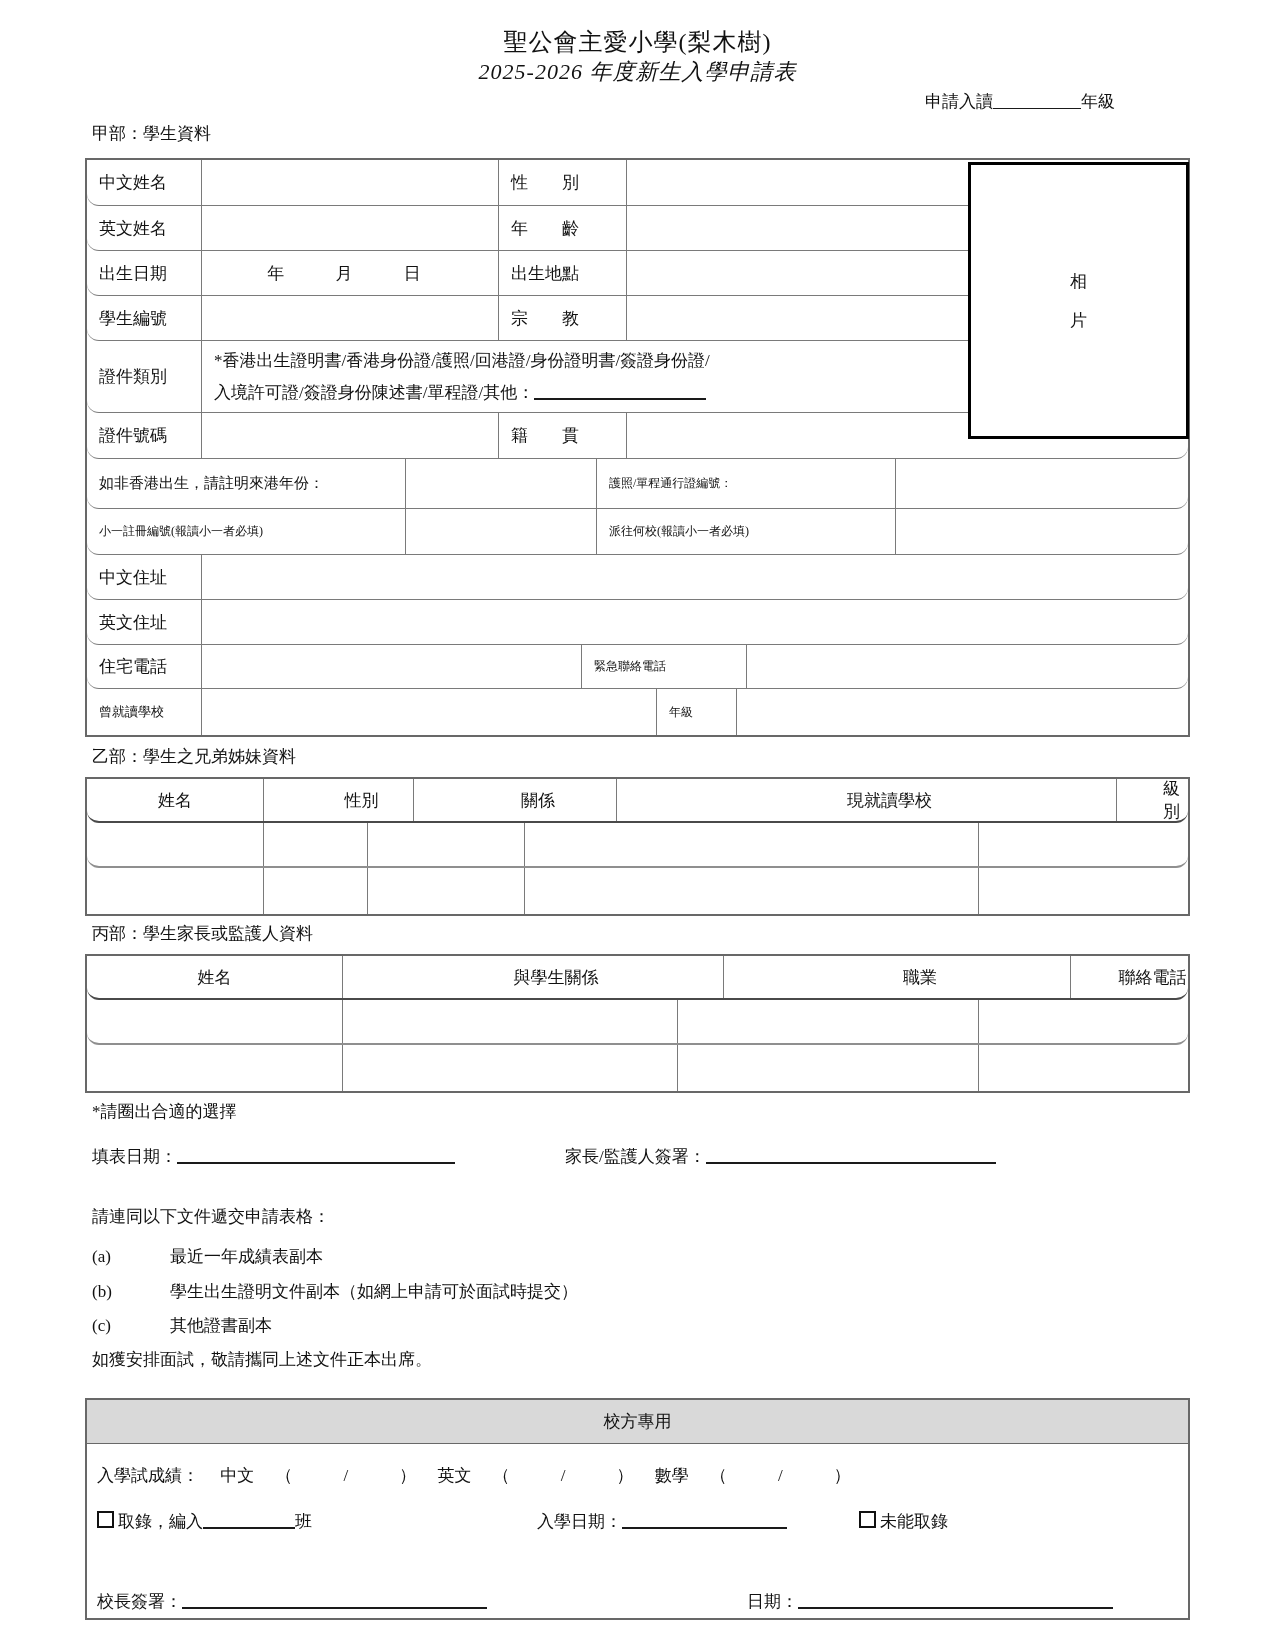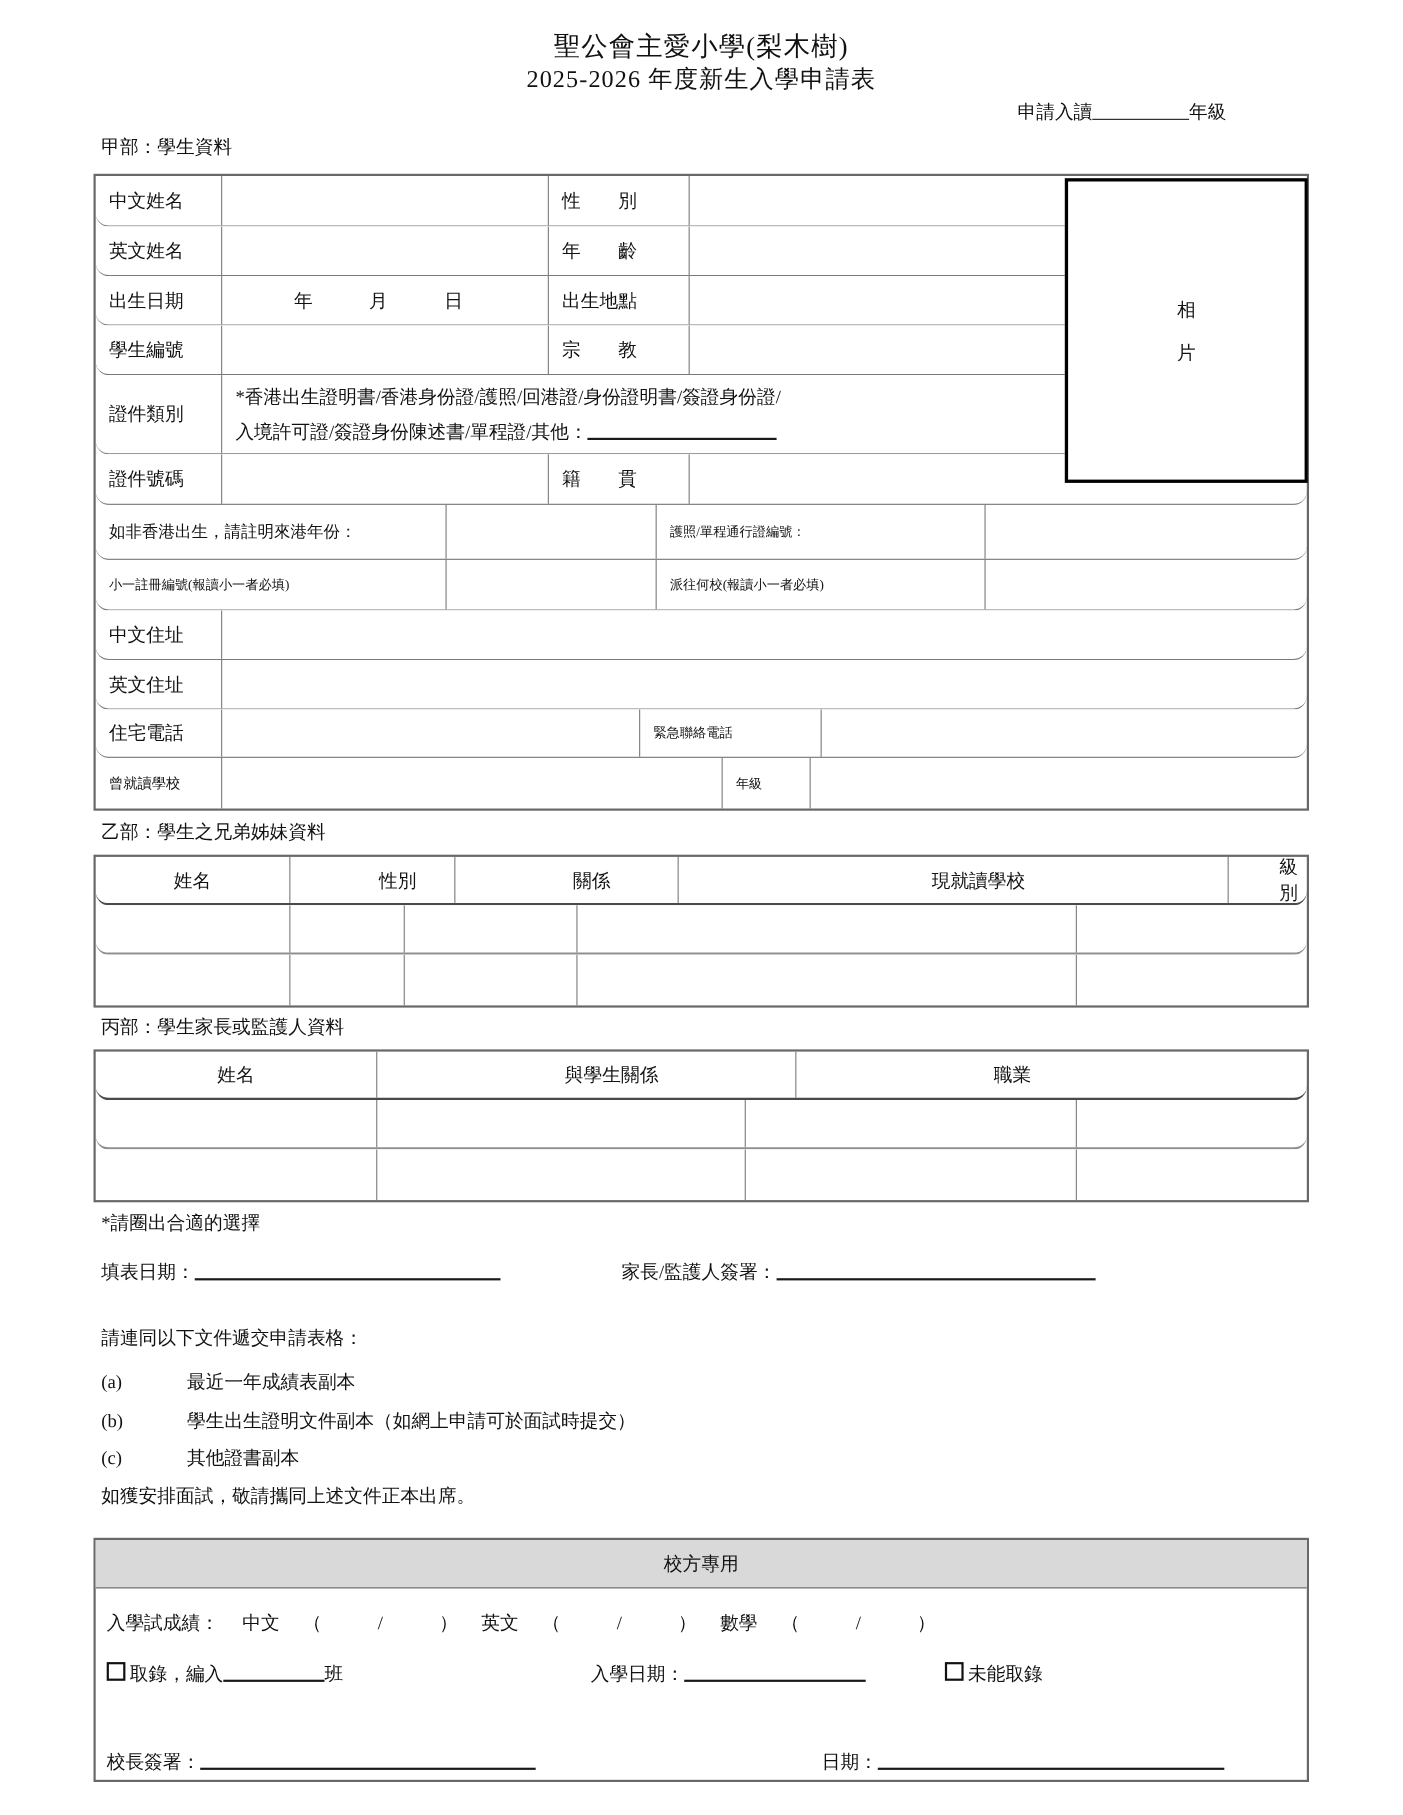--- a/index.html
+++ b/index.html
@@ -46,21 +46,21 @@
   .cb { display:inline-block; width:13px; height:13px; border:2px solid #111; margin-right:4px; vertical-align:-1px; background:#fff; }
   .line { position:absolute; white-space:nowrap; font-size:17px; }
   .docitem-key { display:inline-block; width:78px; font-size:17px; }
 </style>
 </head>
 <body>
 
 <div class="page">
 
   <div class="abs ctr title" style="top:26px;">聖公會主愛小學(梨木樹)</div>
-  <div class="abs ctr subtitle" style="top:57px;">2025-2026 年度新生入學申請表</div>
+  <div class="abs ctr subtitle" style="top:57px;font-style:italic;">2025-2026 年度新生入學申請表</div>
 
   <div class="abs line" style="top:90px; left:925px;">
     <span>申請入讀</span><span class="bl-thin" style="width:88px;"></span><span>年級</span>
   </div>
 
   <div class="abs sec-title" style="top:122px; left:92px;">甲部：學生資料</div>
 
   <div class="t" style="top:158px;">
     <div class="row h46">
       <div class="cell wA1">中文姓名</div>
@@ -172,20 +172,21 @@
       <div class="cell flex1"></div>
     </div>
   </div>
 
   <div class="abs sec-title" style="top:922px; left:92px;">丙部：學生家長或監護人資料</div>
   <div class="t" style="top:954px;">
     <div class="row h44 hdr-row">
       <div class="cell center wP1 hdr-cell">姓名</div>
       <div class="cell center wP2 hdr-cell">與學生關係</div>
       <div class="cell center wP3 hdr-cell">職業</div>
+      <div class="cell center flex1 hdr-cell">聯絡電話</div>
     </div>
     <div class="row h45 thick-sep">
       <div class="cell wP1"></div>
       <div class="cell wP2"></div>
       <div class="cell wP3"></div>
       <div class="cell flex1"></div>
     </div>
     <div class="row h46">
       <div class="cell wP1"></div>
       <div class="cell wP2"></div>

